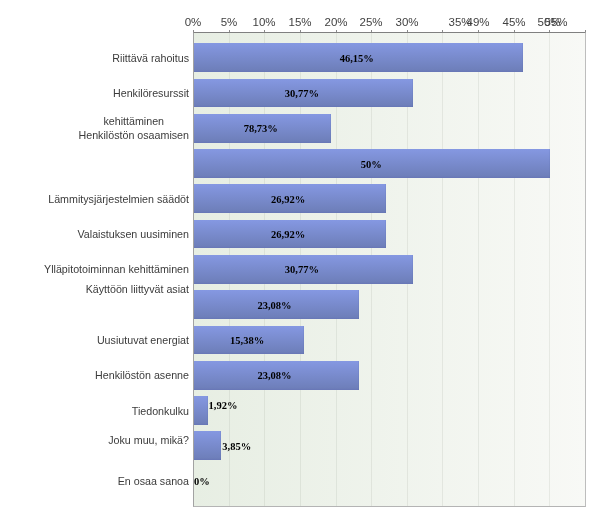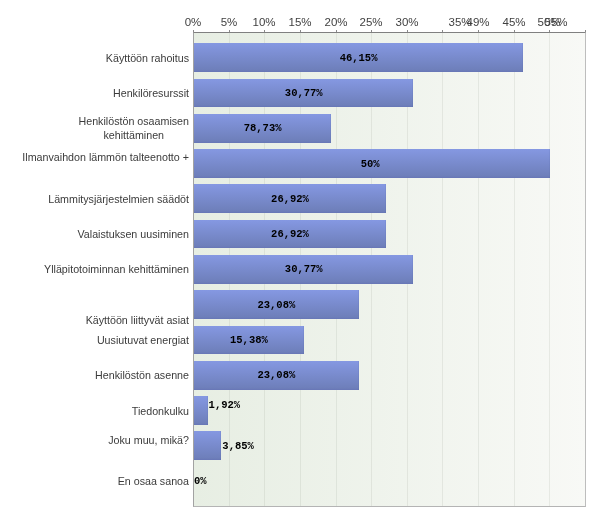--- a/index.html
+++ b/index.html
@@ -29,21 +29,21 @@
   
   .bar{position:absolute;left:1px;height:28.8px;
        background:linear-gradient(to bottom,#8598e2 0%,#6e7fba 93%,#6776b6 100%);
        box-shadow:inset -1px 0 0 rgba(70,84,150,0.10);}
 
   
   .catlabel{position:absolute;right:411px;text-align:center;
             font-size:10.7px;color:#3b3b3b;line-height:14px;white-space:nowrap;}
   .catlabel div{white-space:nowrap;}
 
-  .vallabel{position:absolute;font-family:Liberation Mono, monospace;
+  .vallabel{position:absolute;font-family:Liberation Serif, serif;
             font-weight:bold;font-size:10.5px;color:#000;white-space:nowrap;
             line-height:11px;}
 </style>
 </head>
 <body>
 
 <div id="chart">
 
   <div id="axislabels">
     <div class="tickmark" style="left:193px"></div>
@@ -68,42 +68,41 @@
     <div class="xlabel" style="left:407px">30%</div>
     <div class="xlabel" style="left:460px">35%</div>
     <div class="xlabel" style="left:478px">49%</div>
     <div class="xlabel" style="left:514px">45%</div>
     <div class="xlabel" style="left:549px">50%</div>
     <div class="xlabel" style="left:556px">55%</div>
   </div>
 
   <div id="categorylabels">
     <div class="catlabel" style="top:50.7px">
-        <div>Käyttöön rahoitus</div>
+        <div>Riittävä rahoitus</div>
       </div>
     <div class="catlabel" style="top:85.98px">
         <div>Henkilöresurssit</div>
       </div>
     <div class="catlabel" style="top:114.26px">
+        <div>kehittäminen</div>
         <div>Henkilöstön osaamisen</div>
-        <div>kehittäminen</div>
       </div>
     <div class="catlabel" style="top:149.54px">
-        <div>Ilmanvaihdon lämmön talteenotto +</div>
       </div>
     <div class="catlabel" style="top:191.82px">
         <div>Lämmitysjärjestelmien säädöt</div>
       </div>
     <div class="catlabel" style="top:227.1px">
         <div>Valaistuksen uusiminen</div>
       </div>
     <div class="catlabel" style="top:262.38px">
         <div>Ylläpitotoiminnan kehittäminen</div>
       </div>
-    <div class="catlabel" style="top:313px">
+    <div class="catlabel" style="top:282px">
         <div>Käyttöön liittyvät asiat</div>
       </div>
     <div class="catlabel" style="top:332.94px">
         <div>Uusiutuvat energiat</div>
       </div>
     <div class="catlabel" style="top:368.22px">
         <div>Henkilöstön asenne</div>
       </div>
     <div class="catlabel" style="top:403.5px">
         <div>Tiedonkulku</div>

